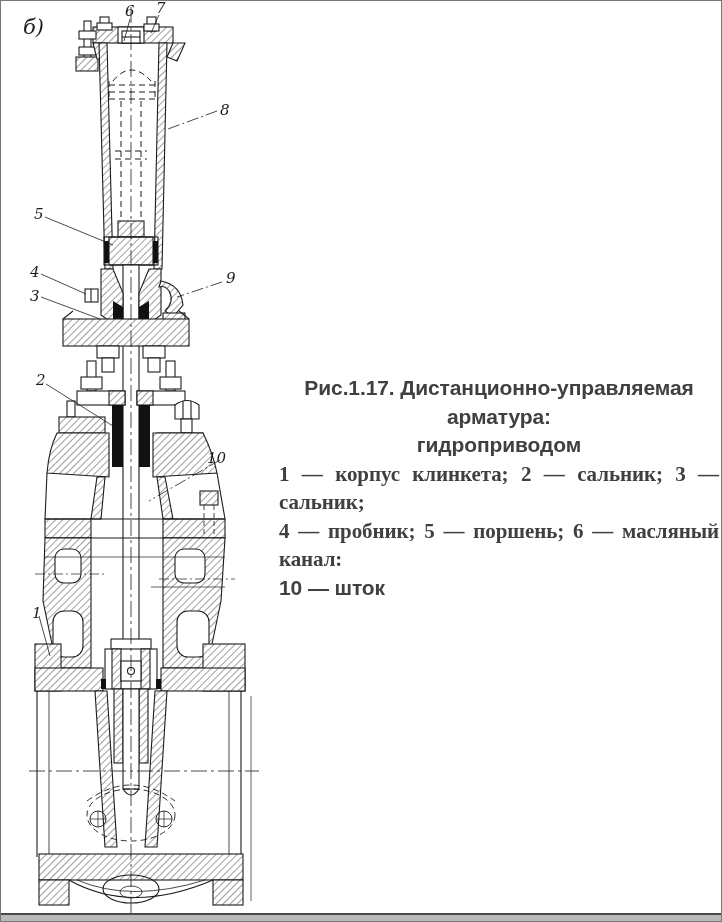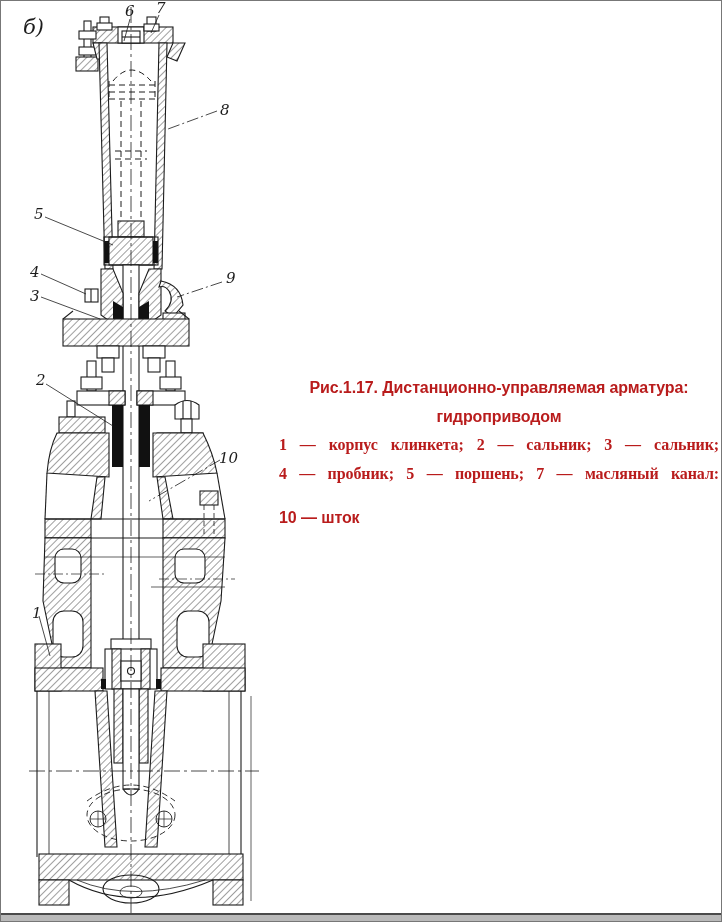--- a/index.html
+++ b/index.html
@@ -15,26 +15,26 @@
   .drawing{position:absolute;left:0;top:0;}
   .part-label{
     position:absolute;font-family:"DejaVu Serif",serif;font-style:italic;
     font-size:15px;color:#1c1c1c;line-height:1;
   }
   .panel-label{
     position:absolute;left:22px;top:14px;font-family:"DejaVu Serif",serif;
     font-style:italic;font-size:21px;color:#1c1c1c;
   }
   .caption{
-    position:absolute;left:278px;top:373px;width:440px;color:#b91c1c;
-    font-size:16px;font-weight:700;line-height:28.5px;letter-spacing:-0.1px;
+    position:absolute;left:278px;top:373px;width:440px;color:#404040;
+    font-size:21px;font-weight:700;line-height:28.5px;letter-spacing:-0.1px;
   }
   .caption .c{text-align:center;}
   .caption .j{text-align:justify;text-align-last:justify;font-family:Liberation Serif, serif;}
-  .caption .l{text-align:left;margin-top:16px;}
+  .caption .l{text-align:left;}
 </style>
 </head>
 <body>
 
 <div class="page">
 
   <svg class="drawing" width="270" height="922" viewBox="0 0 270 922" xmlns="http://www.w3.org/2000/svg">
     <defs>
       <pattern id="hx" width="5" height="5" patternUnits="userSpaceOnUse" patternTransform="rotate(45)">
         <rect width="5" height="5" fill="#ffffff"></rect>
@@ -234,25 +234,25 @@
 
   <span class="panel-label">б)</span>
   <span class="part-label" style="left:124px;top:3px">6</span>
   <span class="part-label" style="left:155px;top:0px">7</span>
   <span class="part-label" style="left:219px;top:102px">8</span>
   <span class="part-label" style="left:33px;top:206px">5</span>
   <span class="part-label" style="left:29px;top:264px">4</span>
   <span class="part-label" style="left:29px;top:288px">3</span>
   <span class="part-label" style="left:225px;top:270px">9</span>
   <span class="part-label" style="left:35px;top:372px">2</span>
-  <span class="part-label" style="left:218px;top:450px">10</span>
+  <span class="part-label" style="left:206px;top:450px">10</span>
   <span class="part-label" style="left:31px;top:605px">1</span>
 
   <div class="caption">
     <div class="c">Рис.1.17. Дистанционно-управляемая арматура:</div>
     <div class="c">гидроприводом</div>
     <div class="j">1 — корпус клинкета; 2 — сальник; 3 — сальник;</div>
-    <div class="j">4 — пробник; 5 — поршень; 7 — масляный канал:</div>
+    <div class="j">4 — пробник; 5 — поршень; 6 — масляный канал:</div>
     <div class="l">10 — шток</div>
   </div>
 
   <div class="bottom-band"></div>
 </div>
 
 </body></html>

